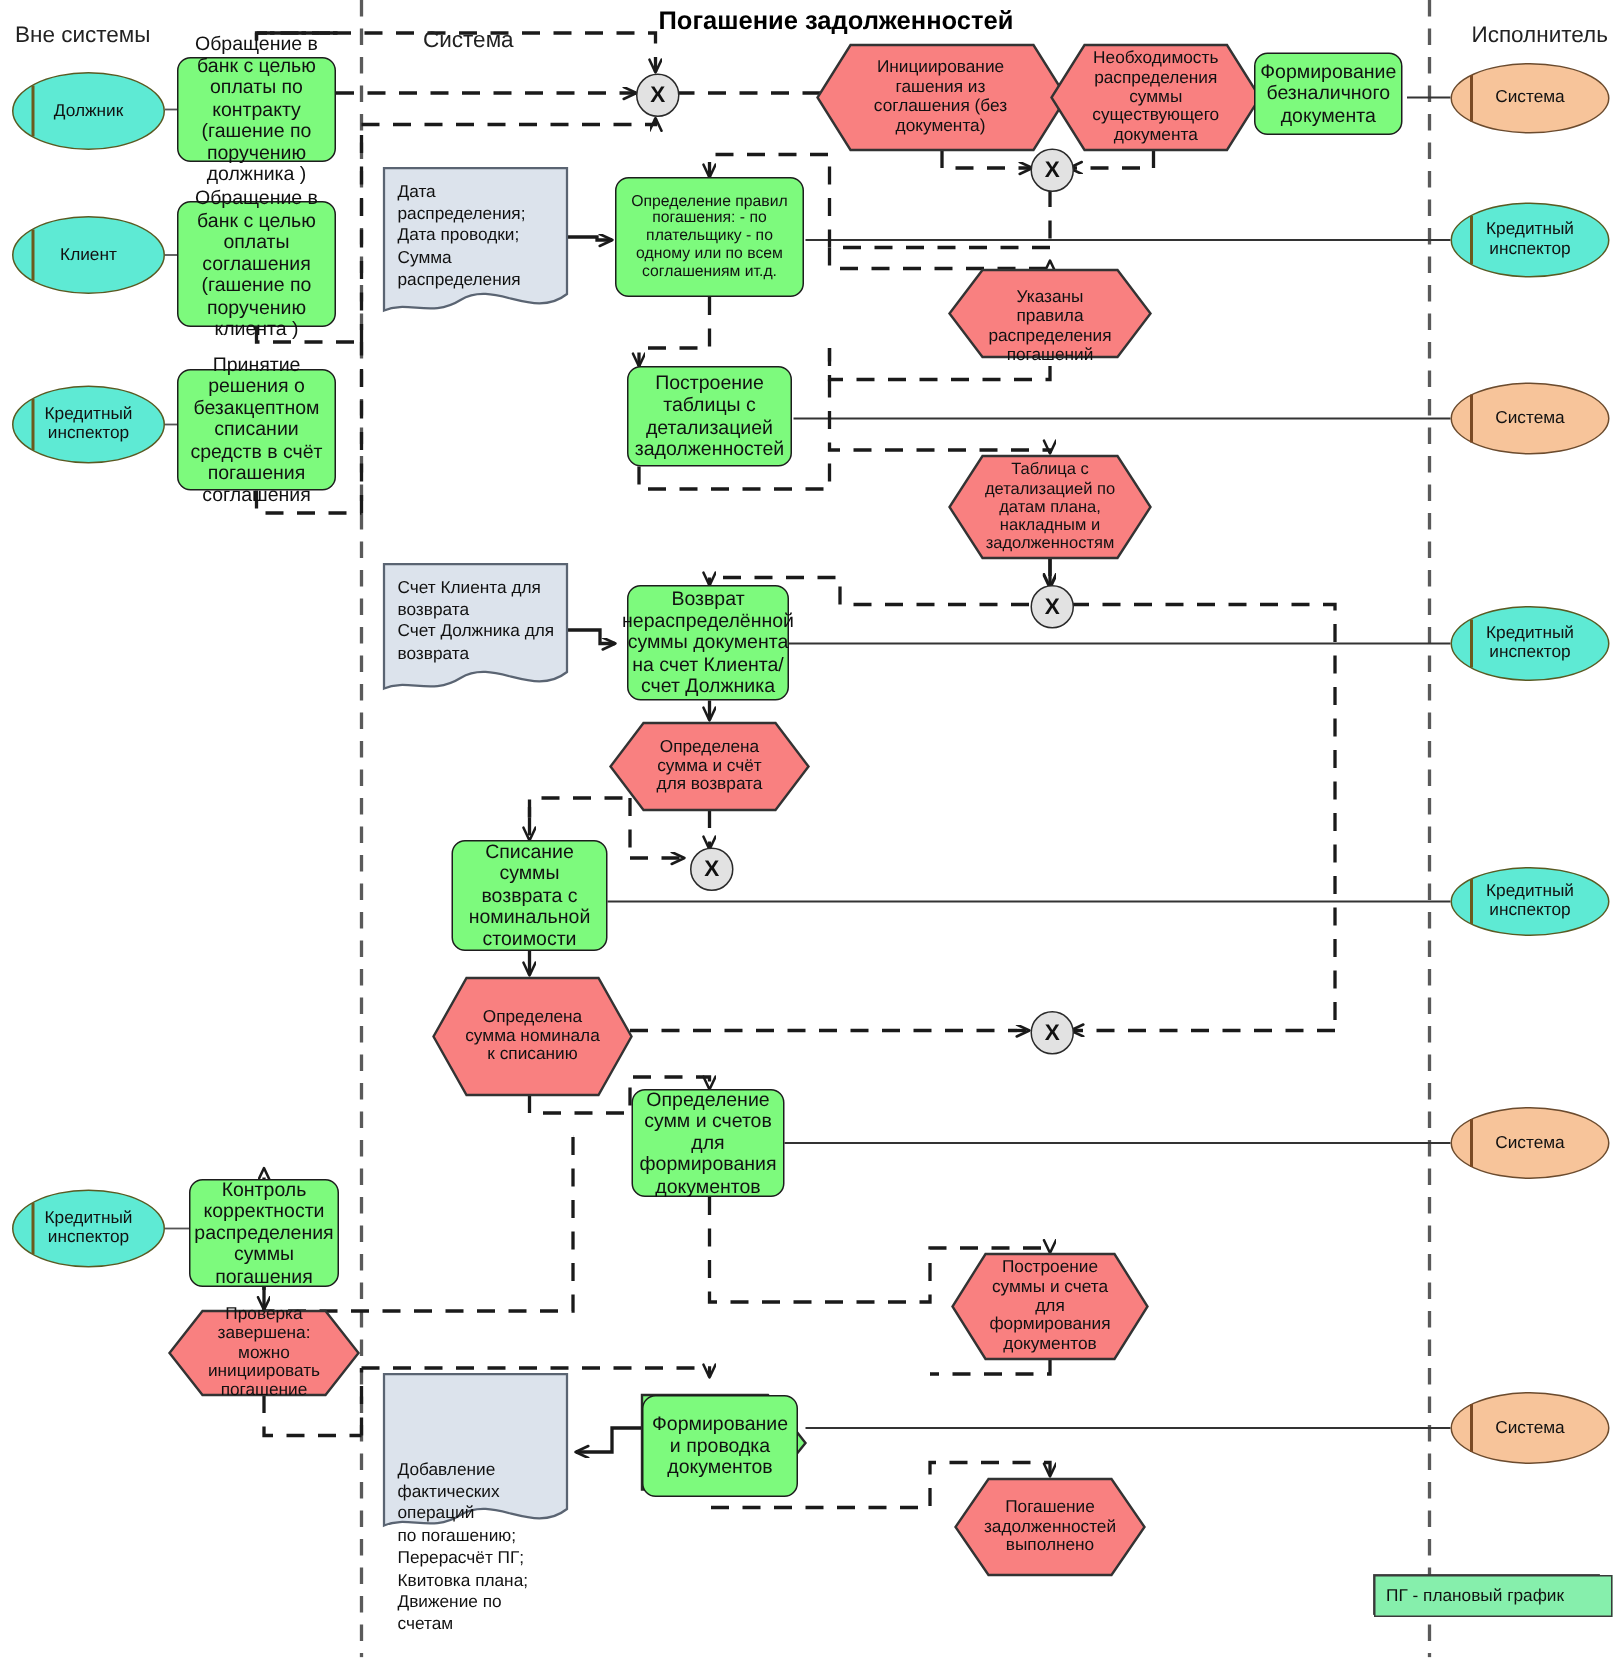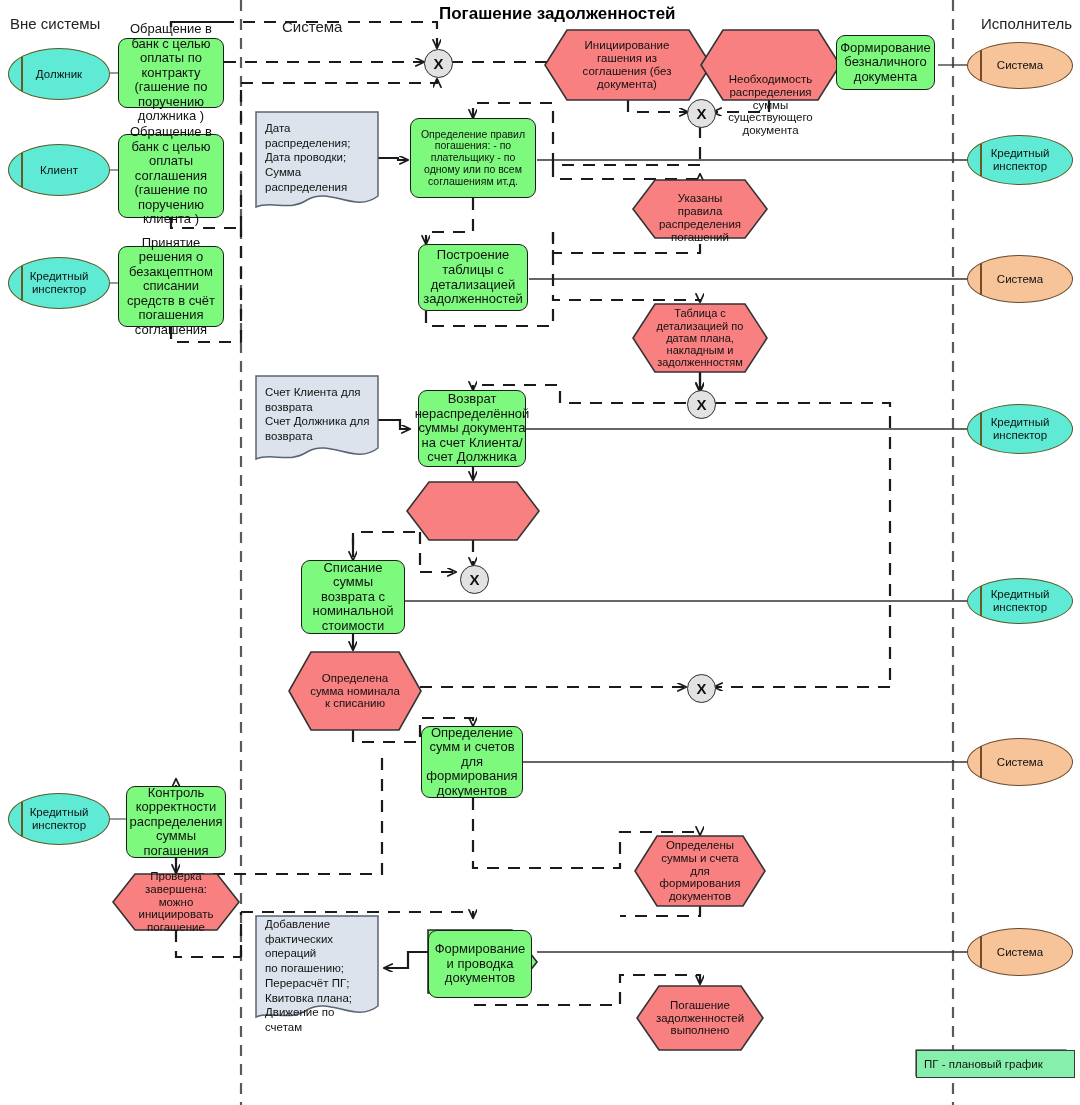--- a/index.html
+++ b/index.html
@@ -232,21 +232,21 @@
     <span class="t">Дата распределения;</span>
     <span class="t" style="padding-top:0">Дата проводки;</span>
     <span class="t" style="padding-top:0">Сумма распределения</span>
   </div>
   <div class="docnote" style="left:256px;top:376px;width:124px;height:90px;">
     <span class="t">Счет Клиента для</span>
     <span class="t" style="padding-top:0">возврата</span>
     <span class="t" style="padding-top:0">Счет Должника для</span>
     <span class="t" style="padding-top:0">возврата</span>
   </div>
-  <div class="docnote" style="left:256px;top:908px;width:124px;height:108px;">
+  <div class="docnote" style="left:256px;top:964px;width:124px;height:108px;">
     <span class="t">Добавление</span>
     <span class="t" style="padding-top:0">фактических операций</span>
     <span class="t" style="padding-top:0">по погашению;</span>
     <span class="t" style="padding-top:0">Перерасчёт ПГ;</span>
     <span class="t" style="padding-top:0">Квитовка плана;</span>
     <span class="t" style="padding-top:0">Движение по счетам</span>
   </div>
 
   <div class="node proc" style="left:410px;top:118px;width:126px;height:80px;font-size:10.5px;">
     <span class="t">Определение правил погашения: - по плательщику - по одному или по всем соглашениям ит.д.</span>
@@ -266,34 +266,37 @@
   <div class="node proc" style="left:428px;top:930px;width:104px;height:68px;">
     <span class="t">Формирование и проводка документов</span>
   </div>
   <div class="node proc" style="left:836px;top:35px;width:99px;height:55px;">
     <span class="t">Формирование безналичного документа</span>
   </div>
 
   <div class="node hex" style="left:567,;left:563px;top:30px;width:128px;height:70px;">
     <span class="t">Инициирование гашения из соглашения (без документа)</span>
   </div>
-  <div class="node hex" style="left:719px;top:30px;width:103px;height:70px;margin-top:40px;">
+  <div class="node hex" style="left:719px;top:30px;width:103px;height:70px;">
     <span class="t">Необходимость распределения суммы существующего документа</span>
   </div>
   <div class="node hex" style="left:651px;top:180px;width:98px;height:76px;">
     <span class="t">Указаны правила распределения погашений</span>
   </div>
   <div class="node hex" style="left:646px;top:304px;width:108px;height:68px;font-size:11px;">
     <span class="t">Таблица с детализацией по датам плана, накладным и задолженностям</span>
   </div>
+  <div class="node hex" style="left:425px;top:482px;width:96px;height:58px;">
+    <span class="t">Определена сумма и счёт для возврата</span>
+  </div>
   <div class="node hex" style="left:305px;top:652px;width:100px;height:78px;">
     <span class="t">Определена сумма номинала к списанию</span>
   </div>
   <div class="node hex" style="left:652px;top:836px;width:96px;height:70px;">
-    <span class="t">Определены суммы и счета для формирования документов</span>
+    <span class="t">Построение суммы и счета для формирования документов</span>
   </div>
   <div class="node hex" style="left:131px;top:874px;width:90px;height:56px;">
     <span class="t">Проверка завершена: можно инициировать погашение</span>
   </div>
   <div class="node hex" style="left:655px;top:986px;width:90px;height:64px;">
     <span class="t">Погашение задолженностей выполнено</span>
   </div>
 
   <div class="gate" style="left:424px;top:49px;width:27px;height:27px;">
     <span>X</span>

